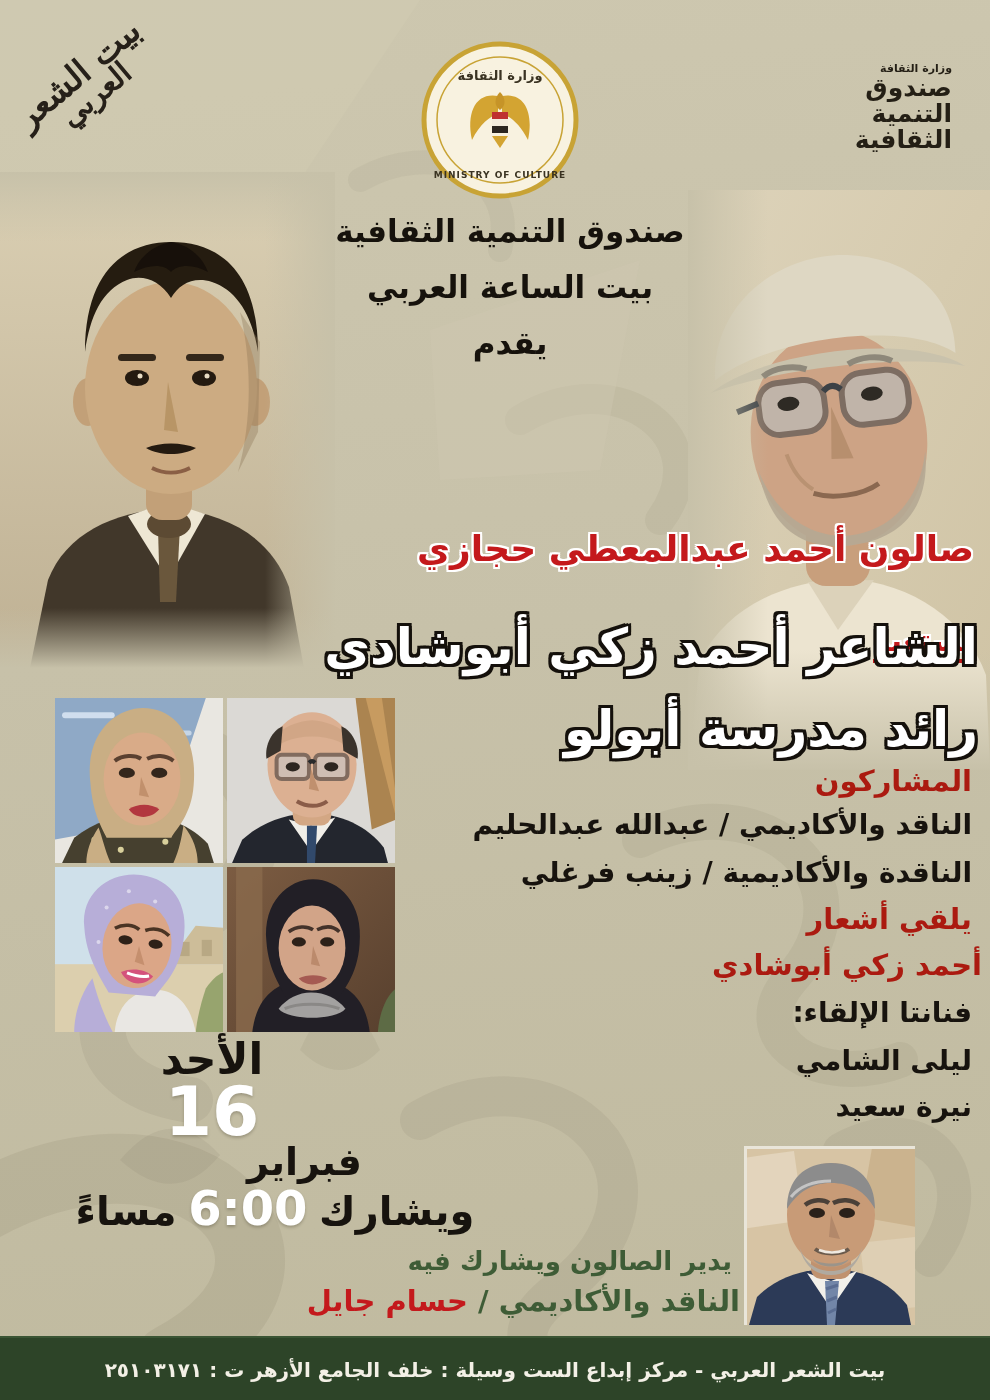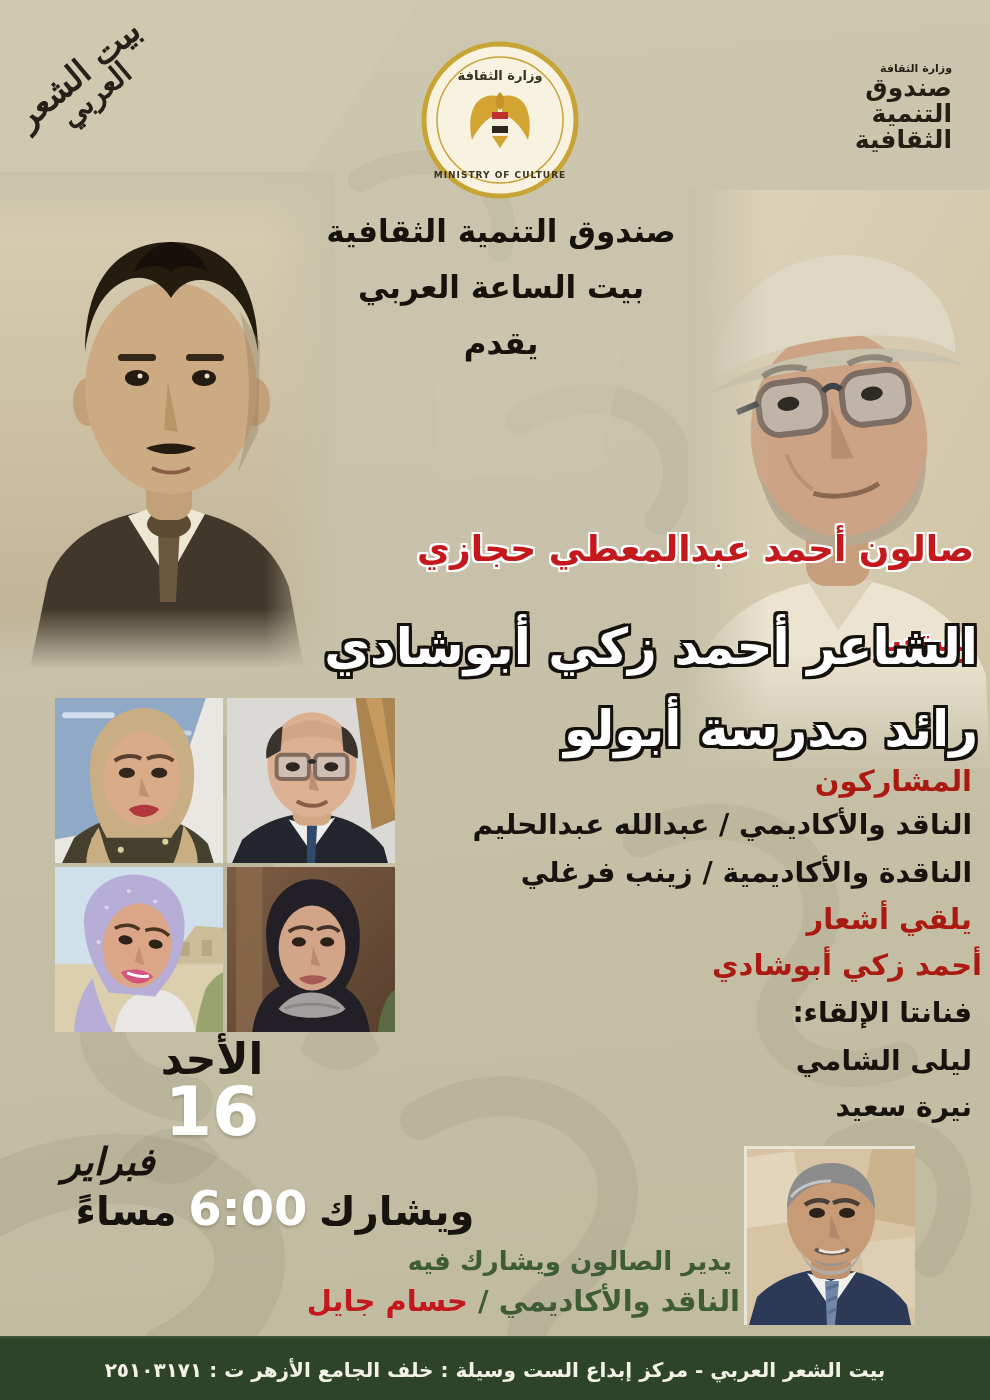--- a/index.html
+++ b/index.html
@@ -28,21 +28,21 @@
   .logo-poetry .l1{font-size:34px;}
   .logo-poetry .l2{font-size:30px;}
   .logo-ministry{left:420px;top:40px;width:160px;height:160px;z-index:3;}
   .logo-cdf{left:742px;top:52px;width:210px;height:140px;z-index:3;display:flex;direction:rtl;gap:6px;}
   .logo-cdf .emblem{width:86px;text-align:center;color:#241f15;}
   .logo-cdf .emblem .mark{font-size:17px;font-weight:bold;margin-top:-2px;}
   .logo-cdf .names{padding-top:10px;text-align:right;color:#241f15;}
   .logo-cdf .names .small{font-size:11px;font-weight:bold;letter-spacing:1px;}
   .logo-cdf .names .big{font-size:25px;font-weight:bold;line-height:1.04;}
   
-  .org-block{left:161px;top:204px;width:680px;z-index:3;text-align:center;color:#16120c;}
+  .org-block{left:170px;top:204px;width:680px;z-index:3;text-align:center;color:#16120c;}
   .org-block div{font-size:31px;font-weight:bold;line-height:1.8;}
   
   .txt{z-index:4;text-align:right;white-space:nowrap;}
   .stroke-white{text-shadow:-2px -2px 0 #fff,2px -2px 0 #fff,-2px 2px 0 #fff,2px 2px 0 #fff,0 -2px 0 #fff,0 2px 0 #fff,-2px 0 0 #fff,2px 0 0 #fff;}
   .stroke-black{text-shadow:-3px -3px 0 #14100b,3px -3px 0 #14100b,-3px 3px 0 #14100b,3px 3px 0 #14100b,0 -3px 0 #14100b,0 3px 0 #14100b,-3px 0 0 #14100b,3px 0 0 #14100b;}
   .salon-title{right:16px;top:528px;font-size:36px;font-weight:bold;color:#c4191c;}
   .salon-action{right:16px;top:583px;font-size:30px;font-weight:bold;color:#c4191c;margin-top:40px;}
   .salon-action span{display:inline-block;border-bottom:4px solid #c4191c;padding-bottom:1px;}
   .poet-name{right:12px;top:618px;font-size:50px;font-weight:bold;color:#ffffff;}
   .poet-sub{right:12px;top:700px;font-size:50px;font-weight:bold;color:#ffffff;}
@@ -52,21 +52,21 @@
   .participant-1{right:18px;top:808px;}
   .participant-2{right:18px;top:856px;}
   .recital-h{right:18px;top:902px;}
   .recital-poet{right:8px;top:948px;text-align:right;}
   .reciters-h{right:18px;top:996px;}
   .reciter-1{right:18px;top:1044px;}
   .reciter-2{right:18px;top:1090px;}
   
   .sched-day{left:62px;top:1034px;width:300px;text-align:center;font-size:43px;font-weight:bold;color:#17130e;z-index:4;}
   .sched-date{left:62px;top:1072px;width:300px;text-align:center;font-size:68px;font-weight:bold;color:#ffffff;z-index:4;text-shadow:0 2px 3px rgba(40,36,20,.25);}
-  .sched-month{left:62px;top:1140px;width:300px;text-align:left;font-size:38px;font-weight:bold;color:#17130e;z-index:4;font-style:italic;}
+  .sched-month{left:62px;top:1140px;width:300px;text-align:right;font-size:38px;font-weight:bold;color:#17130e;z-index:4;}
   .sched-time{left:60px;top:1180px;width:430px;text-align:center;z-index:4;font-weight:bold;color:#17130e;}
   .sched-time .lbl{font-size:40px;}
   .sched-time .tm{font-size:48px;color:#ffffff;text-shadow:0 2px 3px rgba(40,36,20,.25);padding:0 6px;}
   
   .mod-intro{right:258px;top:1246px;font-size:26px;font-weight:bold;color:#3e5c36;z-index:4;}
   .mod-line{right:250px;top:1284px;font-size:29px;font-weight:bold;z-index:4;}
   .mod-line .role{color:#3e5c36;}
   .mod-line .name{color:#c4191c;}
   
   .footer{left:0;top:1336px;width:990px;height:64px;background:#2d4428;z-index:5;

